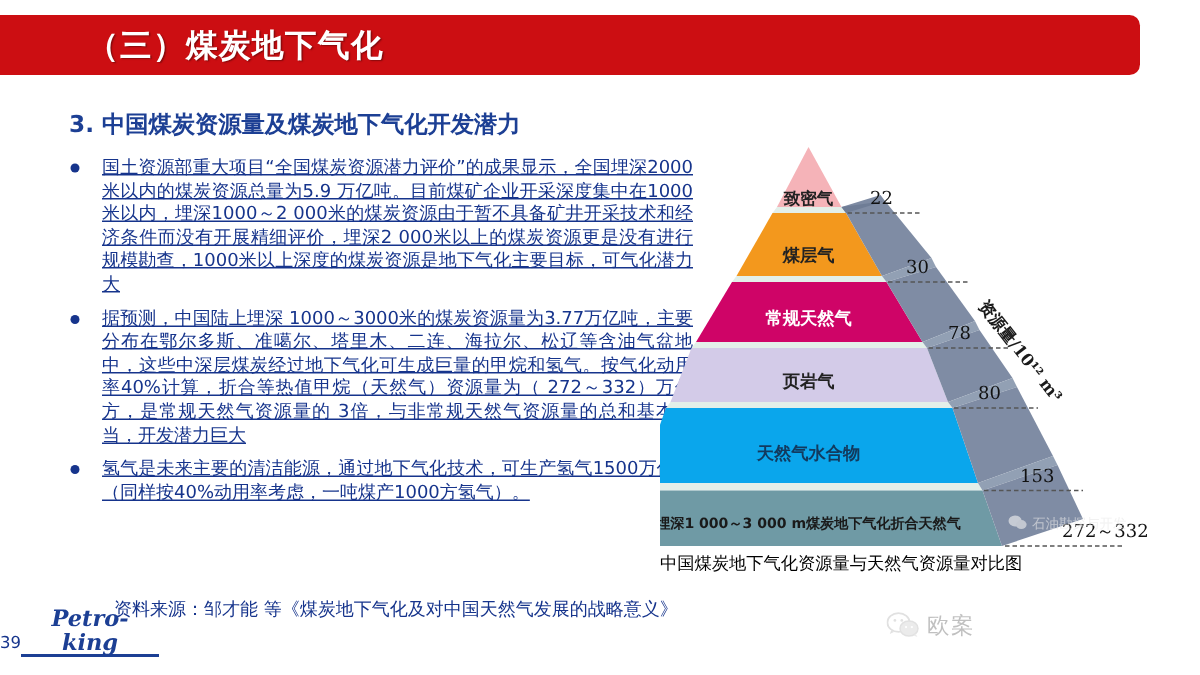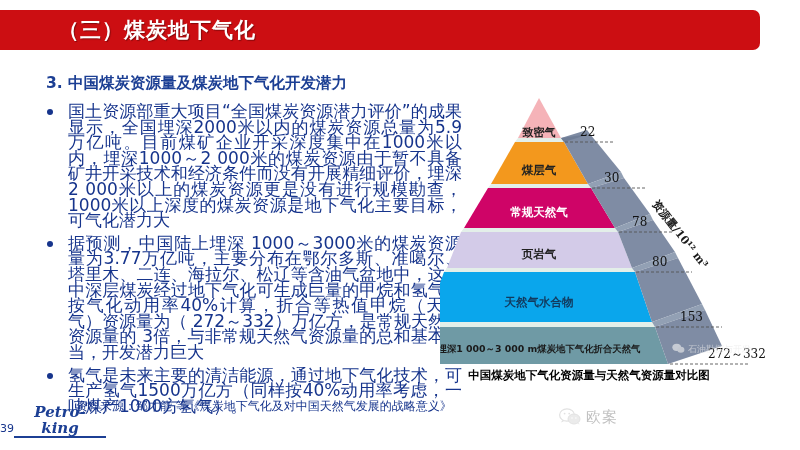--- a/index.html
+++ b/index.html
@@ -10,20 +10,21 @@
   }
   body {
     font-family: "DejaVu Sans", "Liberation Sans", sans-serif;
     position: relative;
   }
   .slide {
     position: absolute;
     left: 0; top: 0;
     width: 636px; height: 450px;
     background: #ffffff;
+    padding-left: 32px;
   }
 
   
   .header-band {
     position: absolute;
     left: 0px; top: 10px;
     width: 760px; height: 40px;
     background: #cc0e12;
     border-top-right-radius: 7px;
     border-bottom-right-radius: 7px;
@@ -61,25 +62,26 @@
     margin-bottom: 7px;
   }
   .bullet-dot {
     position: absolute;
     left: 3px; top: 5px;
     width: 6px; height: 6px;
     border-radius: 50%;
     background: #16348c;
   }
   .bullet-text {
-    font-size: 17px;
+    font-size: 12px;
     line-height: 15.6px;
     color: #16348c;
     text-align: justify;
     text-justify: inter-ideograph;
+    text-decoration: underline;
   }
 
   
   .source-line {
     position: absolute;
     left: 76px; top: 398px;
     font-size: 12px;
     color: #16348c;
     white-space: nowrap;
   }
@@ -140,25 +142,25 @@
   
   .figure {
     position: absolute;
     left: 440px; top: 96px;
     width: 345px; height: 300px;
   }
   .figure svg { display: block; }
 
   .fig-caption {
     position: absolute;
-    left: 424px; top: 368px;
+    left: 440px; top: 368px;
     width: 330px;
-    text-align: center;
+    text-align: left;
     font-size: 11.5px;
-    font-weight: bold;
+    font-weight: normal;
     color: #000000;
   }
 
   .fig-watermark {
     position: absolute;
     left: 672px; top: 343px;
     display: flex;
     align-items: flex-start;
     gap: 3px;
     opacity: 0.62;

